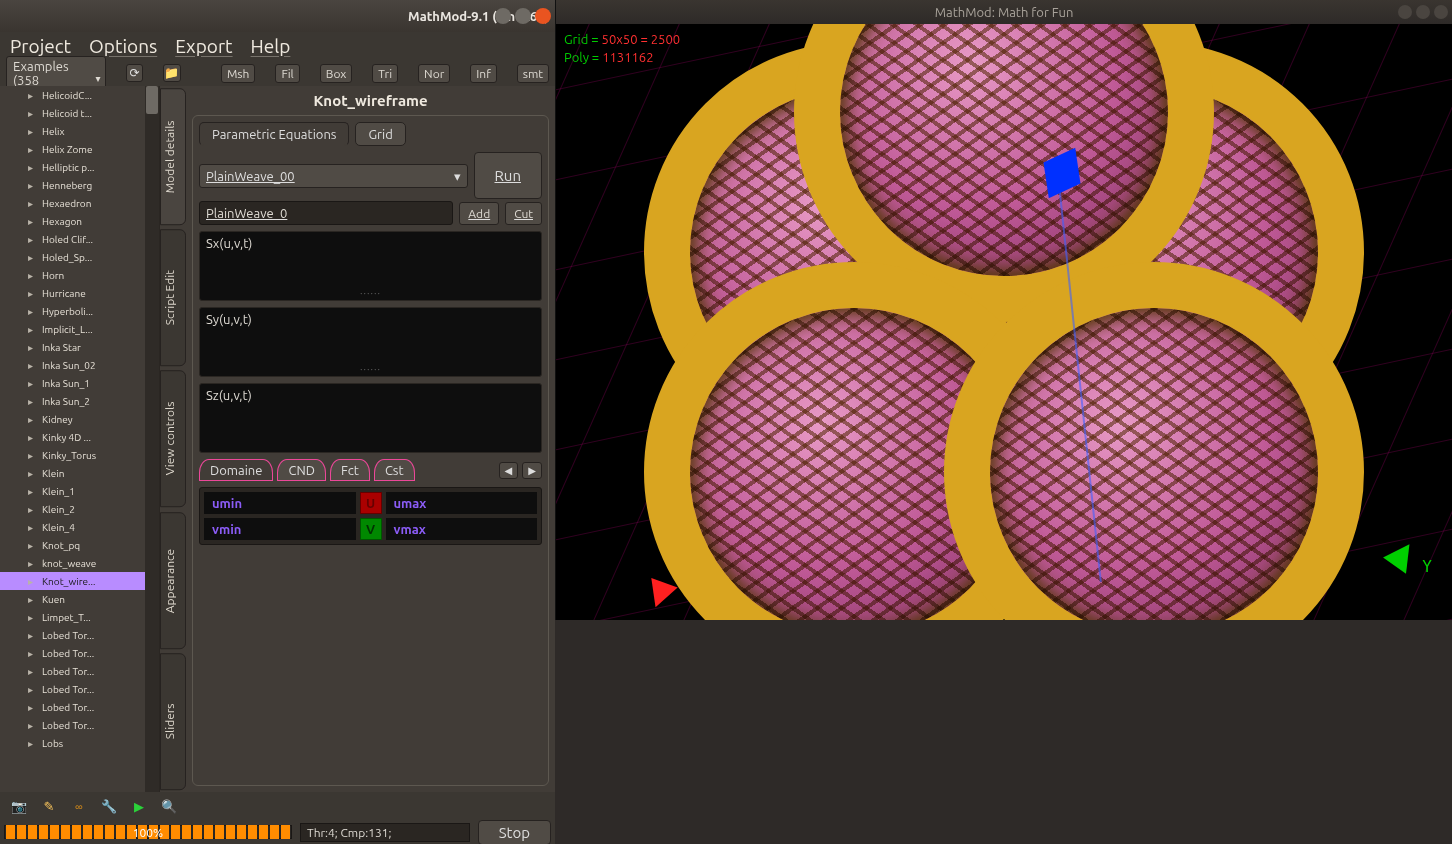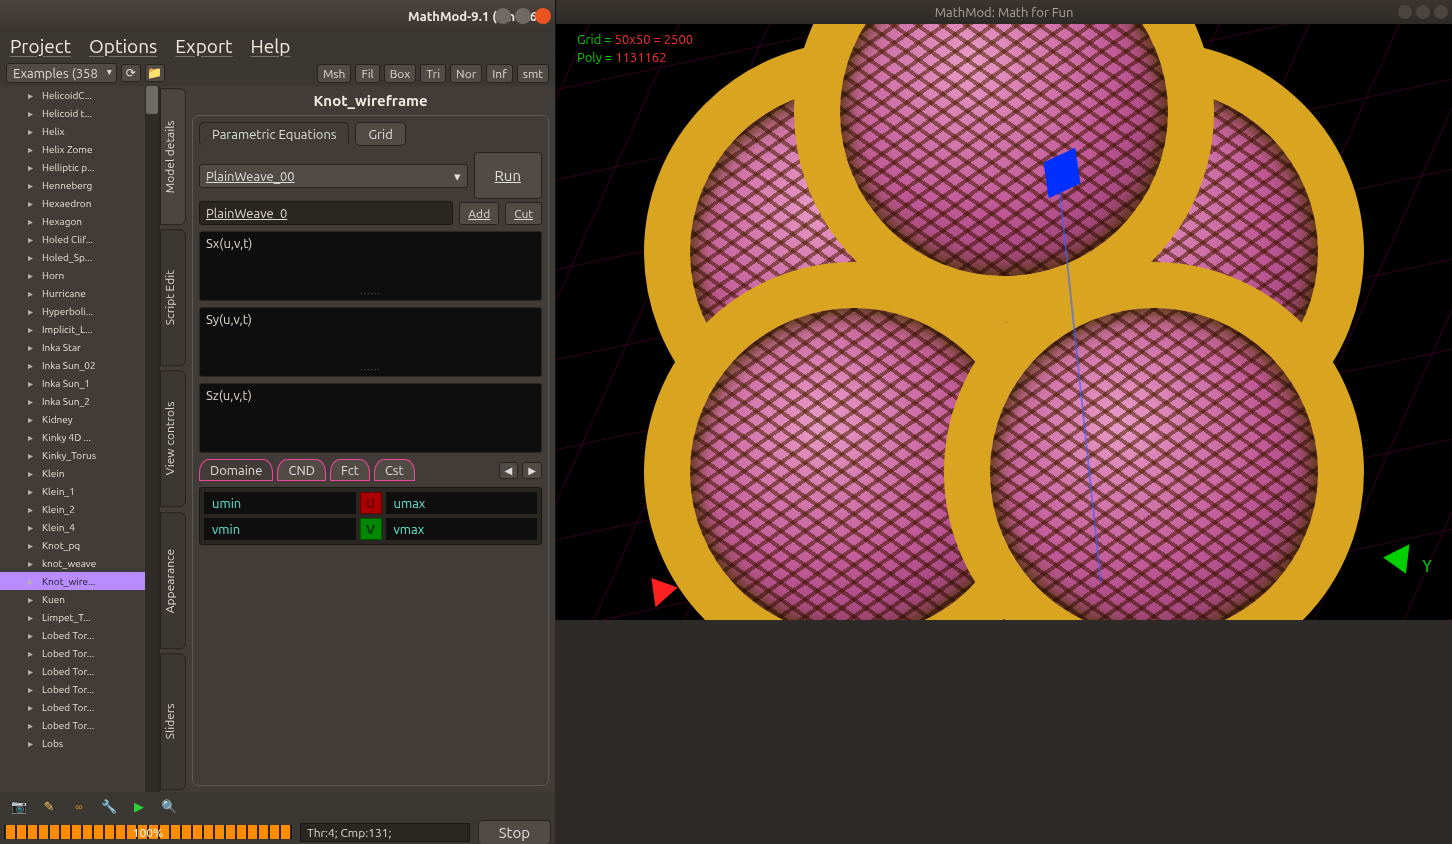--- a/index.html
+++ b/index.html
@@ -9,21 +9,21 @@
 .win-left { width:555px; height:844px; background:#413c37; display:flex; flex-direction:column; }
 .titlebar { height:24px; background:linear-gradient(#4a4540,#3a3530); display:flex; align-items:center; padding:16px 6px; justify-content:flex-end; position:relative; }
 .titlebar .title { font-weight:bold; color:#eae6e0; }
 .tb-btns { position:absolute; right:4px; display:flex; gap:4px; }
 .tb-btn { width:16px; height:16px; border-radius:8px; background:#6e6a64; display:inline-block; }
 .tb-close { background:#e95420; }
 
 .menubar { height:28px; display:flex; align-items:center; gap:18px; padding:0 10px; background:#3b3732; }
 .menubar span { font-size:19px; color:#efe9df; text-decoration:underline; text-decoration-color:#efe9df55; text-underline-offset:3px; }
 
-.toolbar-row { height:26px; background:#3b3732; display:flex; align-items:center; padding:0 6px; gap:4px; }
+.toolbar-row { height:26px; background:#3b3732; display:flex; align-items:center; padding:0 6px; gap:20px; }
 .combo { background:#504b45; border:1px solid #262220; border-radius:3px; padding:2px 18px 2px 6px; position:relative; color:#dedad3; }
 .combo::after { content:"▾"; position:absolute; right:4px; font-size:10px; }
 .tbicon { width:20px; height:18px; background:#504b45; border:1px solid #262220; border-radius:3px; display:flex; align-items:center; justify-content:center; font-size:12px; }
 .spacer { flex:1; }
 .smallbtn { background:#504b45; border:1px solid #262220; border-radius:3px; padding:2px 5px; color:#dedad3; font-size:12px; }
 
 
 .left-body { flex:1; display:flex; overflow:hidden; }
 .treecol { width:160px; background:#413c37; border-right:1px solid #2a2622; overflow:hidden; position:relative; }
 .tree { padding:0 0 0 0; }
@@ -53,21 +53,21 @@
 .txt { background:#2a2622; border:1px solid #1a1715; border-radius:3px; padding:4px 6px; color:#dedad3; flex:1; }
 .blk { background:#0e0e0e; border:1px solid #2a2622; border-radius:3px; padding:4px 6px; color:#dedad3; min-height:70px; position:relative; }
 .blk .dots { position:absolute; left:50%; bottom:2px; transform:translateX(-50%); color:#666; letter-spacing:1px; font-size:10px; }
 
 .minitabs { display:flex; gap:4px; align-items:center; }
 .minitab { background:#504b45; border:1px solid #ec4899; border-radius:10px 10px 0 0 / 14px 14px 0 0; padding:3px 10px; }
 .minitab.active { background:#413c37; }
 .arrow { padding:2px 5px; background:#504b45; border:1px solid #262220; border-radius:3px; font-size:10px; }
 
 .domgrid { background:#2a2622; border:1px solid #1a1715; border-radius:3px; padding:4px; display:grid; grid-template-columns:1fr 22px 1fr; gap:4px; }
-.dcell { background:#0e0e0e; padding:4px 8px; color:#5eead4; }
+.dcell { background:#0e0e0e; padding:4px 8px; color:#8b5cf6;font-weight:bold; }
 .dmid { display:flex; align-items:center; justify-content:center; font-weight:bold; }
 .dmid.u { background:#aa0000; color:#600; border:1px solid #660000; }
 .dmid.v { background:#008800; color:#030; border:1px solid #005500; font-weight:bold; }
 
 
 .bottombar1 { height:28px; background:#3b3732; display:flex; align-items:center; gap:12px; padding:0 10px; }
 .bico { width:18px; height:18px; display:flex; align-items:center; justify-content:center; }
 .bottombar2 { height:24px; background:#3b3732; display:flex; align-items:center; gap:8px; padding:0 4px; }
 .progress { flex:0 0 280px; height:14px; background:#2a2622; border:1px solid #1a1715; position:relative; display:flex; align-items:center; }
 .progseg { width:9px; height:14px; background:#ff8c00; margin:0 1px; }
@@ -76,21 +76,21 @@
 .stop { background:#504b45; border:1px solid #262220; border-radius:4px; padding:3px 20px; font-size:15px; }
 
 
 .win-right { flex:1; height:620px; background:#000; display:flex; flex-direction:column; border-left:1px solid #111; }
 .titlebar-r { height:24px; background:linear-gradient(#3a3530,#2e2a28); display:flex; align-items:center; justify-content:center; position:relative; }
 .titlebar-r .title { color:#a8a29a; font-size:13px; }
 .tb-btns-r { position:absolute; right:4px; display:flex; gap:4px; }
 .tb-btn-r { width:14px; height:14px; border-radius:7px; background:#4a4540; }
 
 .viewport { flex:1; background:#000; position:relative; overflow:hidden; }
-.hud { position:absolute; left:21px; top:6px; font-family:monospace; font-size:15px; line-height:18px; }
+.hud { position:absolute; left:8px; top:6px; font-family:monospace; font-size:15px; line-height:18px; }
 .hud .g { color:#00cc00; }
 .hud .r { color:#ff3030; }
 .render { position:absolute; inset:0; }
 
 
 .gridline { position:absolute; background:#8b005d; opacity:.35; }
 .gv { width:1px; height:140%; top:-20%; }
 .gh { height:1px; width:140%; left:-20%; }
 
 

